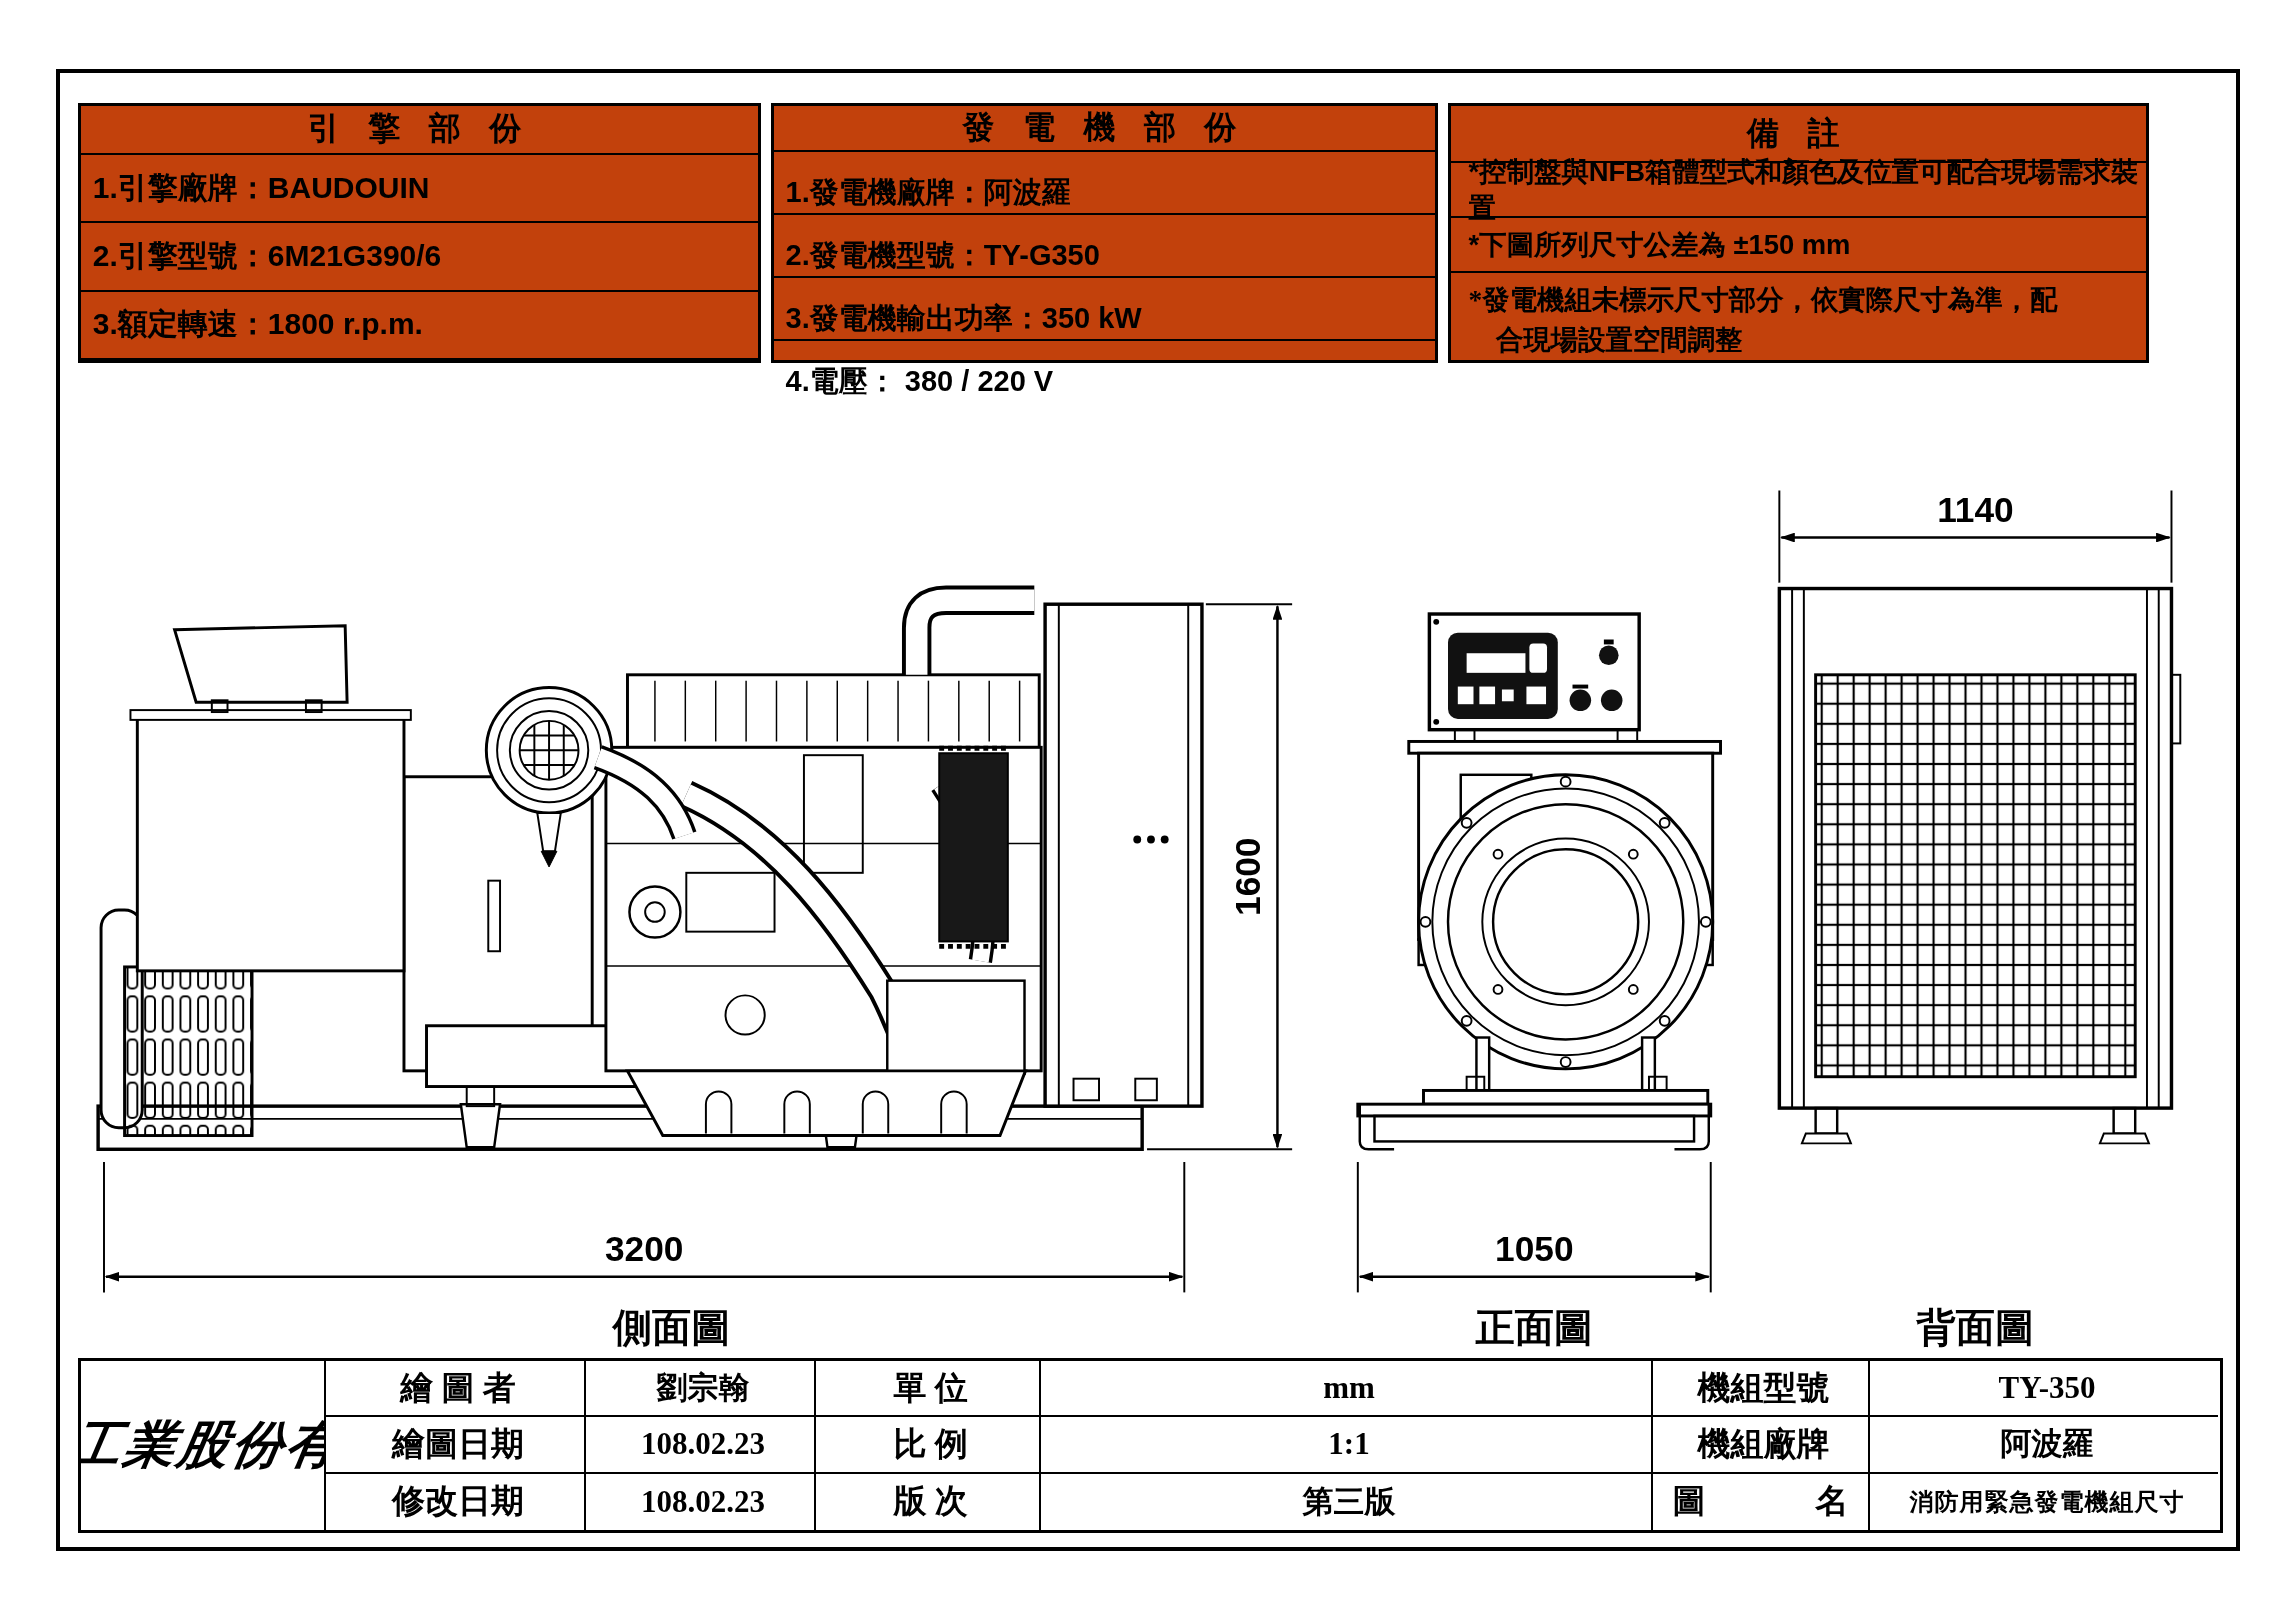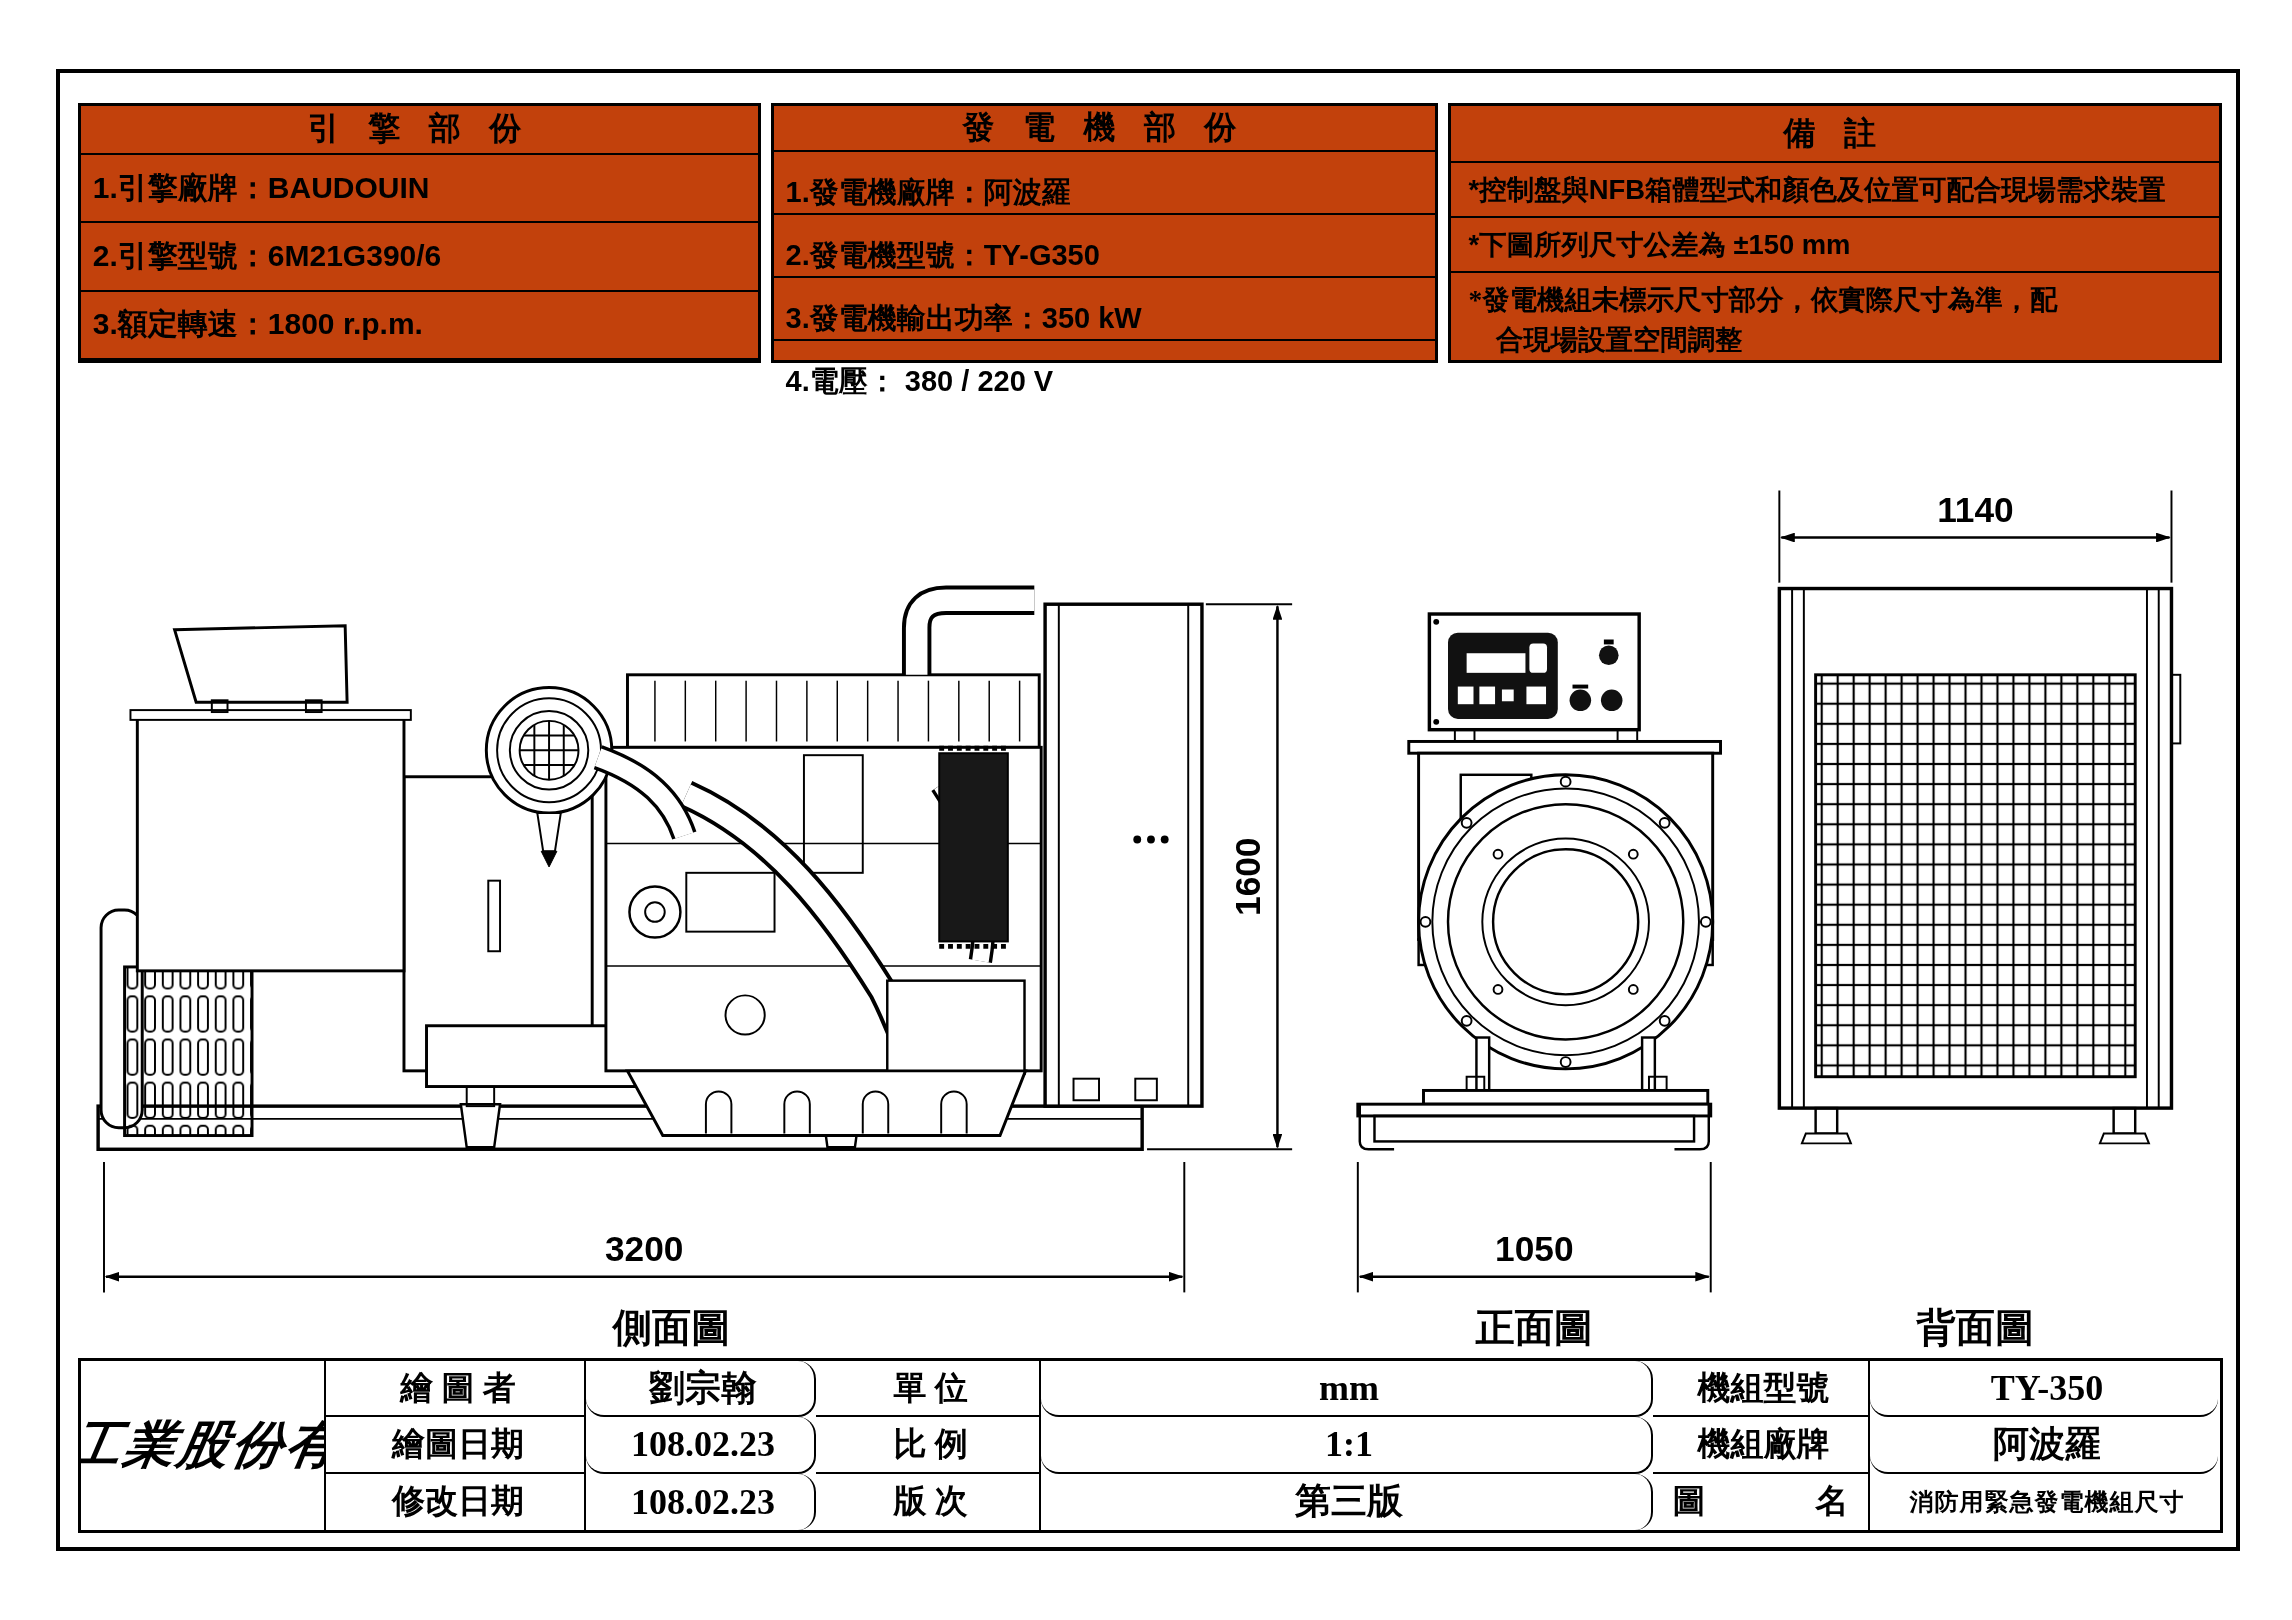--- a/index.html
+++ b/index.html
@@ -8,21 +8,21 @@
          font-family:"Liberation Sans", sans-serif; color:#000; }
   .frame { position:absolute; left:56px; top:69px; width:2184px; height:1482px;
            border:4.9px solid #000; }
 
   
   .spec { position:absolute; left:78px; top:103px; width:2145px; height:260px;
           display:flex; gap:9.8px; }
   .spec-group { border:3.9px solid #000; display:flex; flex-direction:column; background:#c2410c; }
   .g-engine { width:683px; }
   .g-gen    { width:667px;gap:21px; }
-  .g-notes  { width:774px; }
+  .g-notes  { width:701px; }
   .t-title { height:57px; border-bottom:2.9px solid #000; display:flex; align-items:center;
              justify-content:center; font-size:32px; font-weight:700; letter-spacing:9.8px; }
   .t-row { display:flex; align-items:center; padding-left:11.8px; font-size:30px;
            font-weight:600; border-bottom:2.9px solid #000; }
   .g-engine .t-row { height:80px; }
   .g-gen .t-row { height:50px; font-size:29px; }
   .g-gen .t-row:last-child { border-bottom:none; flex:1; }
   .g-notes .t-row { height:55px; font-size:27.4px; padding-left:18px; }
   .g-notes .t-row.tall { border-bottom:none; flex:1; align-items:flex-start; padding-top:7.8px;
                           white-space:pre-line; line-height:1.45; font-family:"Liberation Serif",serif; font-weight:700; }
@@ -39,21 +39,21 @@
   .tblock { position:absolute; left:78px; top:1358px; width:2145px; height:175px;
             border:3.9px solid #000; display:grid;
             grid-template-columns:245px 260px 230px 225px 612px 217px 348px;
             grid-template-rows:repeat(3, 1fr);
             font-family:"Liberation Serif",serif; background:#fff; }
   .tc { border-right:2.9px solid #000; border-bottom:2.9px solid #000;
         display:flex; align-items:center; justify-content:center;
         font-size:33px; font-weight:700; overflow:hidden;padding-left:6px; }
   .tc.lastrow { border-bottom:none; }
   .tc.lastcol { border-right:none; }
-  .tc.val { font-size:36px;border-radius:18px; }
+  .tc.val { font-size:31px; }
   .tc.company { grid-row:1 / 4; border-bottom:none; }
   .company-text { font-size:51px; font-weight:700; font-style:italic;
                   transform:skewX(-10deg); letter-spacing:2.9px; white-space:nowrap; }
   .tc.namecell { justify-content:space-between; padding:0 19.6px; }
   .tc.dname { font-size:24px; letter-spacing:1px; }
 </style>
 </head>
 <body>
 
 <div class="frame"></div>

